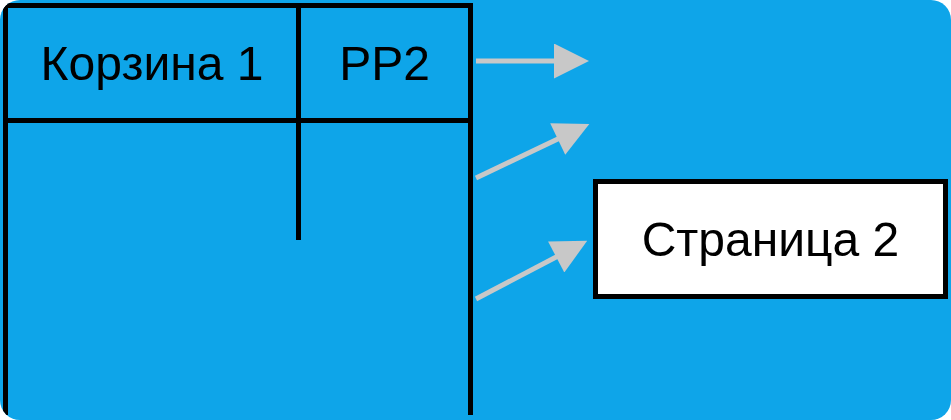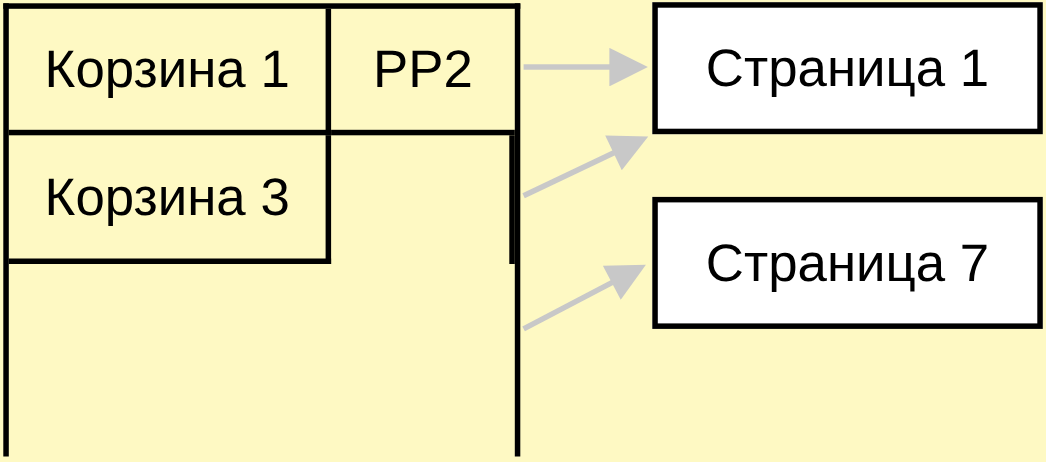--- a/index.html
+++ b/index.html
@@ -1,24 +1,25 @@
 <!DOCTYPE html>
 <html><head>
 <meta charset="utf-8">
 <style>
   html, body { margin: 0; padding: 0; background: #ffffff; }
   #canvas {
     position: relative;
     width: 951px;
     height: 420px;
-    background: #fef9c3;
+    background: #0ea5e9;
     overflow: hidden;
     font-family: "Liberation Sans", sans-serif;
     color: #000000;
     font-size: 48px;
+    border-radius: 20px;
   }
 
   
   .map-table {
     position: absolute;
     left: 3px;
     top: 3px;
     width: 470px;
     height: 412px;
     box-sizing: border-box;
@@ -69,31 +70,27 @@
 </head>
 <body>
 
 <div id="canvas">
 
   <div class="map-table">
     <div class="cell col1 rowline">Корзина 1</div>
 
     <div class="cell rowline">PP2</div>
 
-    <div class="cell col1 rowline">Корзина 3</div>
 
     <div class="cell col1"></div>
     <div class="cell"></div>
   </div>
 
-  <div class="page-box" id="page-box-1">
-    <span>Страница 1</span>
-  </div>
   <div class="page-box" id="page-box-2">
-    <span>Страница 7</span>
+    <span>Страница 2</span>
   </div>
 
   <svg id="arrow-layer" viewBox="0 0 951 420" xmlns="http://www.w3.org/2000/svg">
     <defs>
       <marker id="arrowhead" viewBox="0 0 10 10" refX="8" refY="5" markerWidth="9" markerHeight="7" orient="auto">
         <path d="M0,0 L10,5 L0,10 z" fill="#c8c8c8"></path>
       </marker>
     </defs>
     <line x1="476" y1="61" x2="582" y2="61" stroke-width="5" marker-end="url(#arrowhead)" stroke="#c8c8c8"></line>
     <line x1="476" y1="178" x2="583" y2="127" stroke-width="5" marker-end="url(#arrowhead)" stroke="#c8c8c8"></line>

